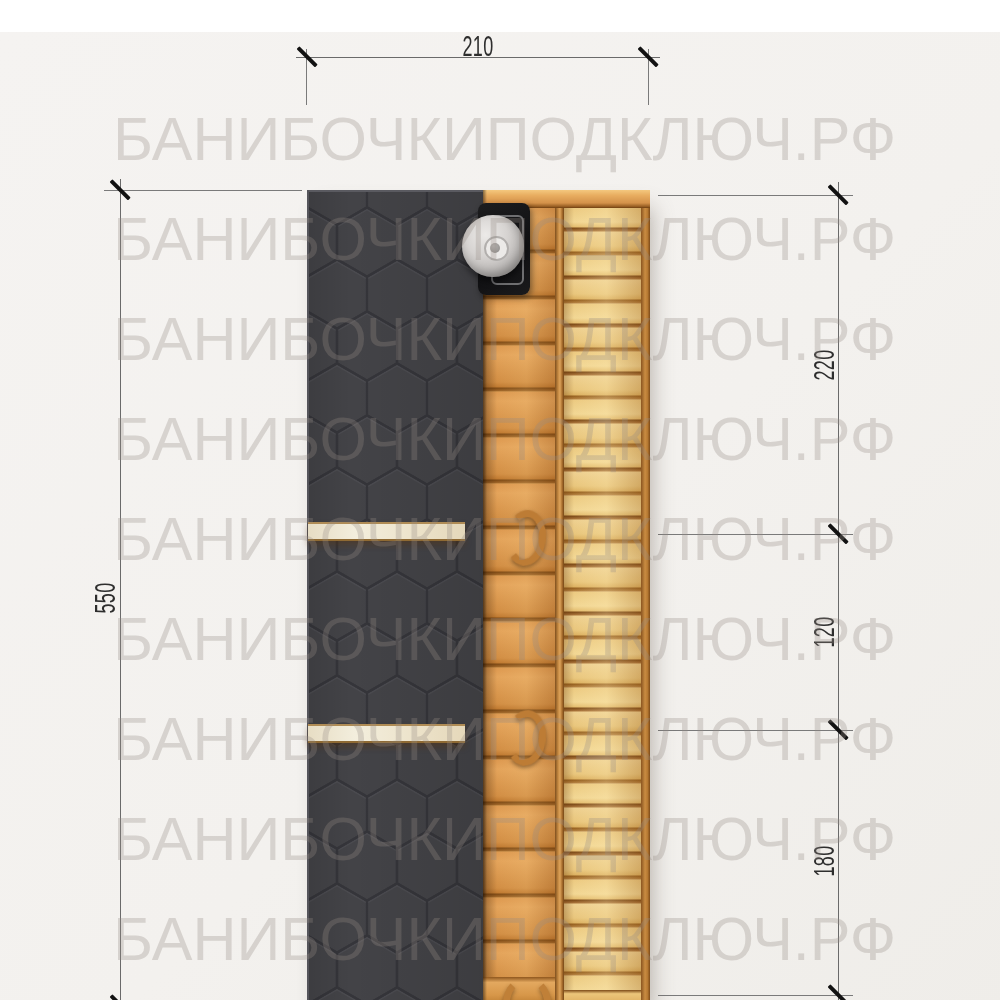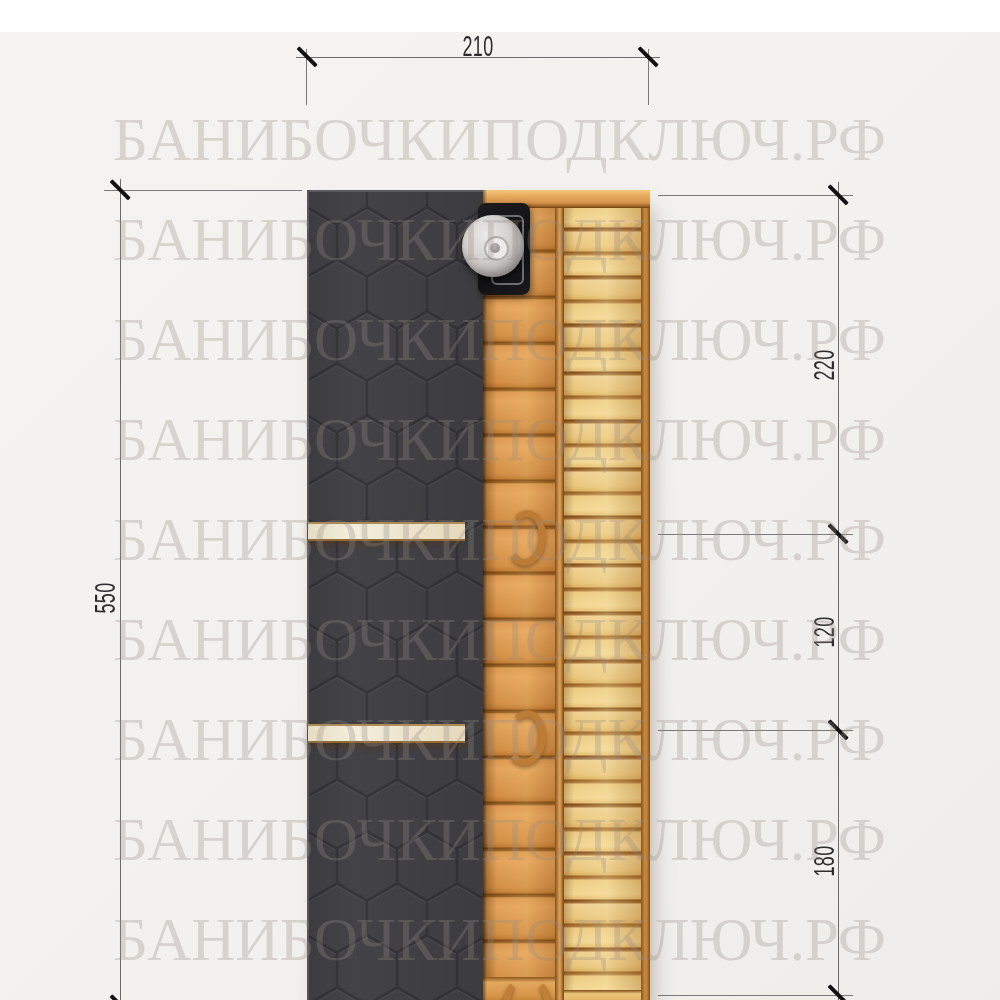--- a/index.html
+++ b/index.html
@@ -98,21 +98,21 @@
   }
   .handle-bottom{
     position:absolute;width:34px;height:40px;border-radius:50%;
     border:7px solid #c08038;border-top-color:transparent;
     filter:drop-shadow(0 2px 2px rgba(40,20,0,.4));
   }
   
   .wm{
     position:absolute;left:113px;font-size:61px;line-height:1;white-space:nowrap;
     color:rgba(148,140,134,.30);letter-spacing:0;z-index:50;pointer-events:none;
-    font-family:Liberation Serif, serif;
+    font-family:Liberation Sans, sans-serif;
   }
 </style>
 </head>
 <body>
 
 <div class="canvas">
 
   <div>
     <div class="extline" style="left:306px;top:17px;width:1px;height:56px;"></div>
     <div class="extline" style="left:648px;top:17px;width:1px;height:56px;"></div>

